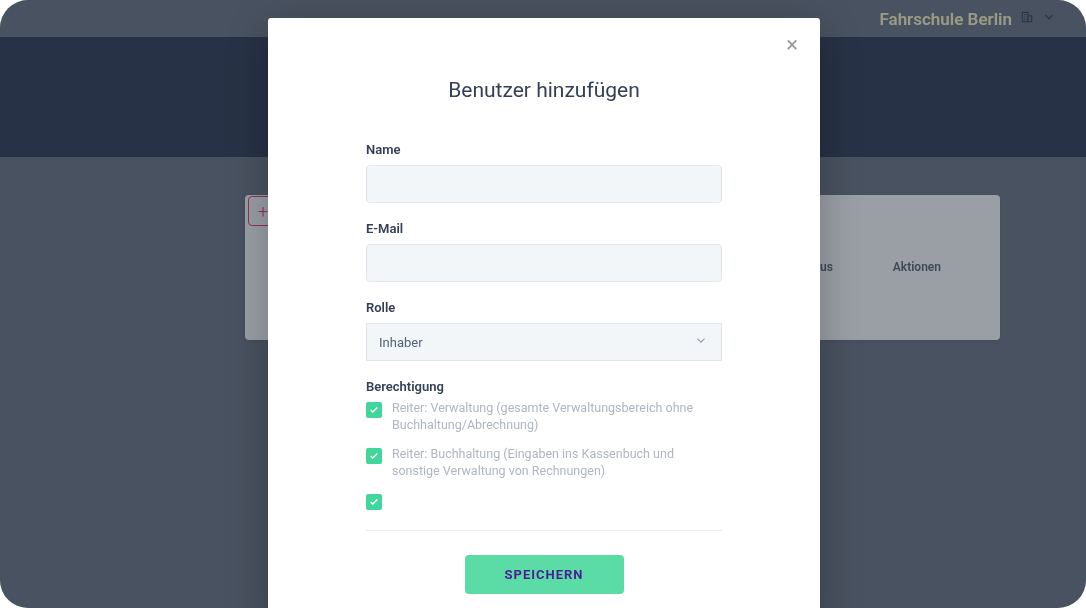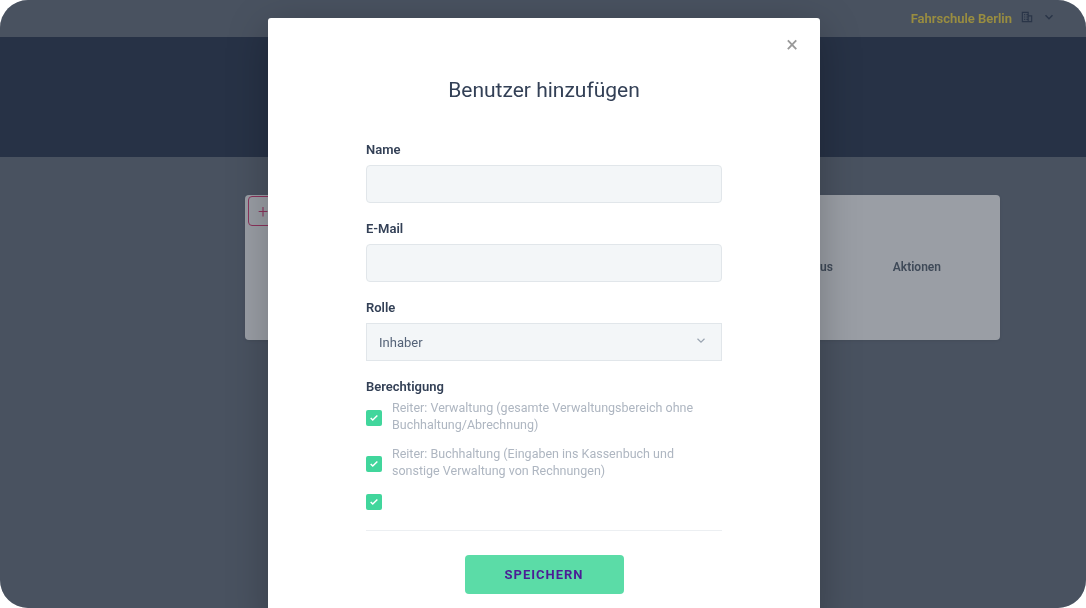--- a/index.html
+++ b/index.html
@@ -24,22 +24,22 @@
     }
     .top-bar {
       height: 37px;
       display: flex;
       justify-content: flex-end;
       align-items: center;
       padding-right: 30px;
       gap: 8px;
     }
     .org-name {
-      color: #fde047;
-      font-size: 13px;
+      color: #fef9c3;
+      font-size: 17px;
       font-weight: 600;
     }
     .building-icon {
       color: #334056;
     }
     .chevron-down {
       color: #334056;
     }
     .dark-strip {
       background: #2f3b52;
@@ -164,21 +164,21 @@
       color: #9aa4b1;
     }
     .perm-label {
       font-size: 13px;
       color: #334056;
       font-weight: 600;
       margin-bottom: 6px;
     }
     .perm-row {
       display: flex;
-      align-items: center;
+      align-items: flex-start;
       gap: 10px;
       margin-bottom: 12px;
     }
     .checkbox {
       width: 16px;
       height: 16px;
       border-radius: 2px;
       background: #41d69c;
       flex-shrink: 0;
       margin-top: 2px;

